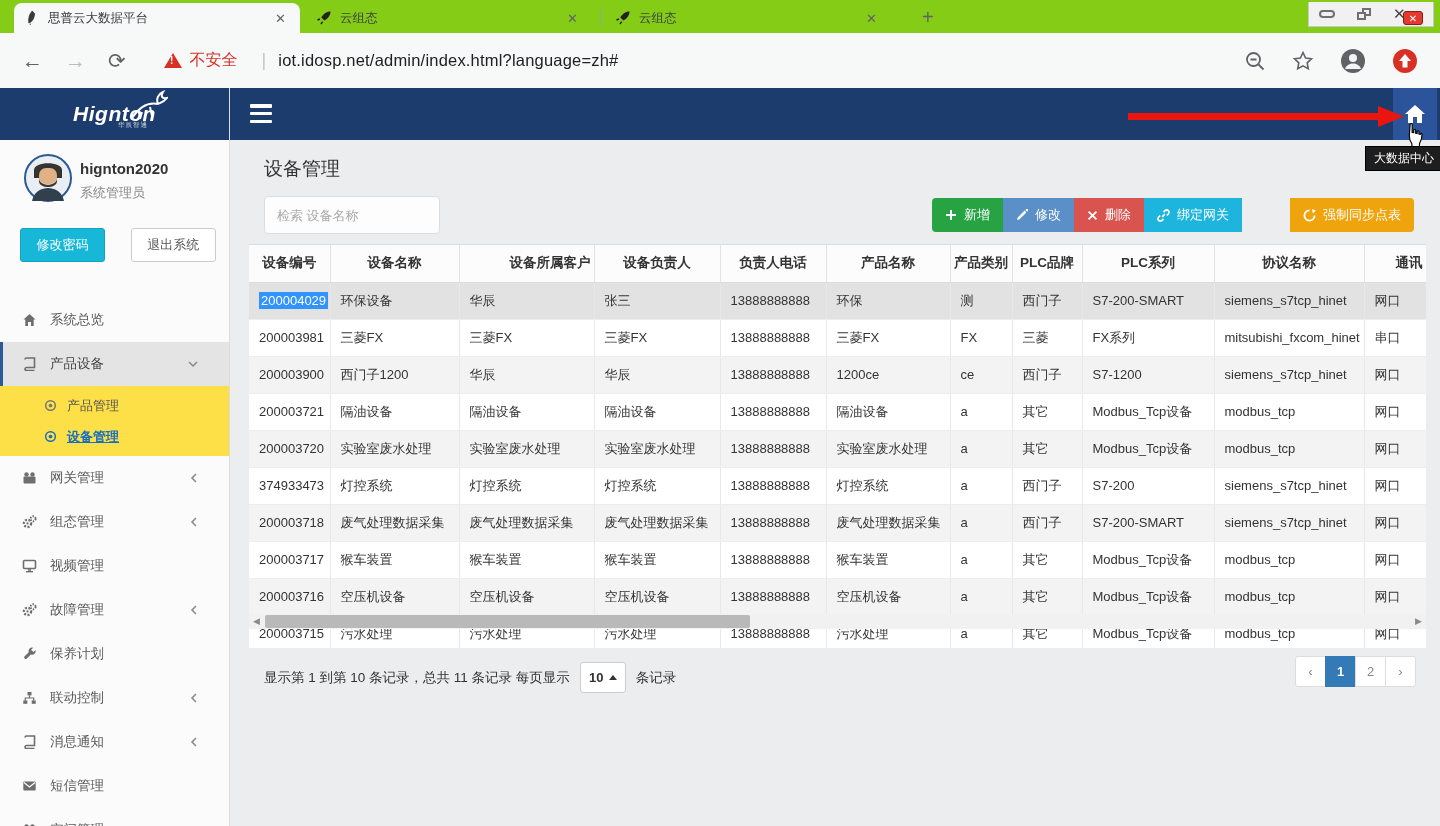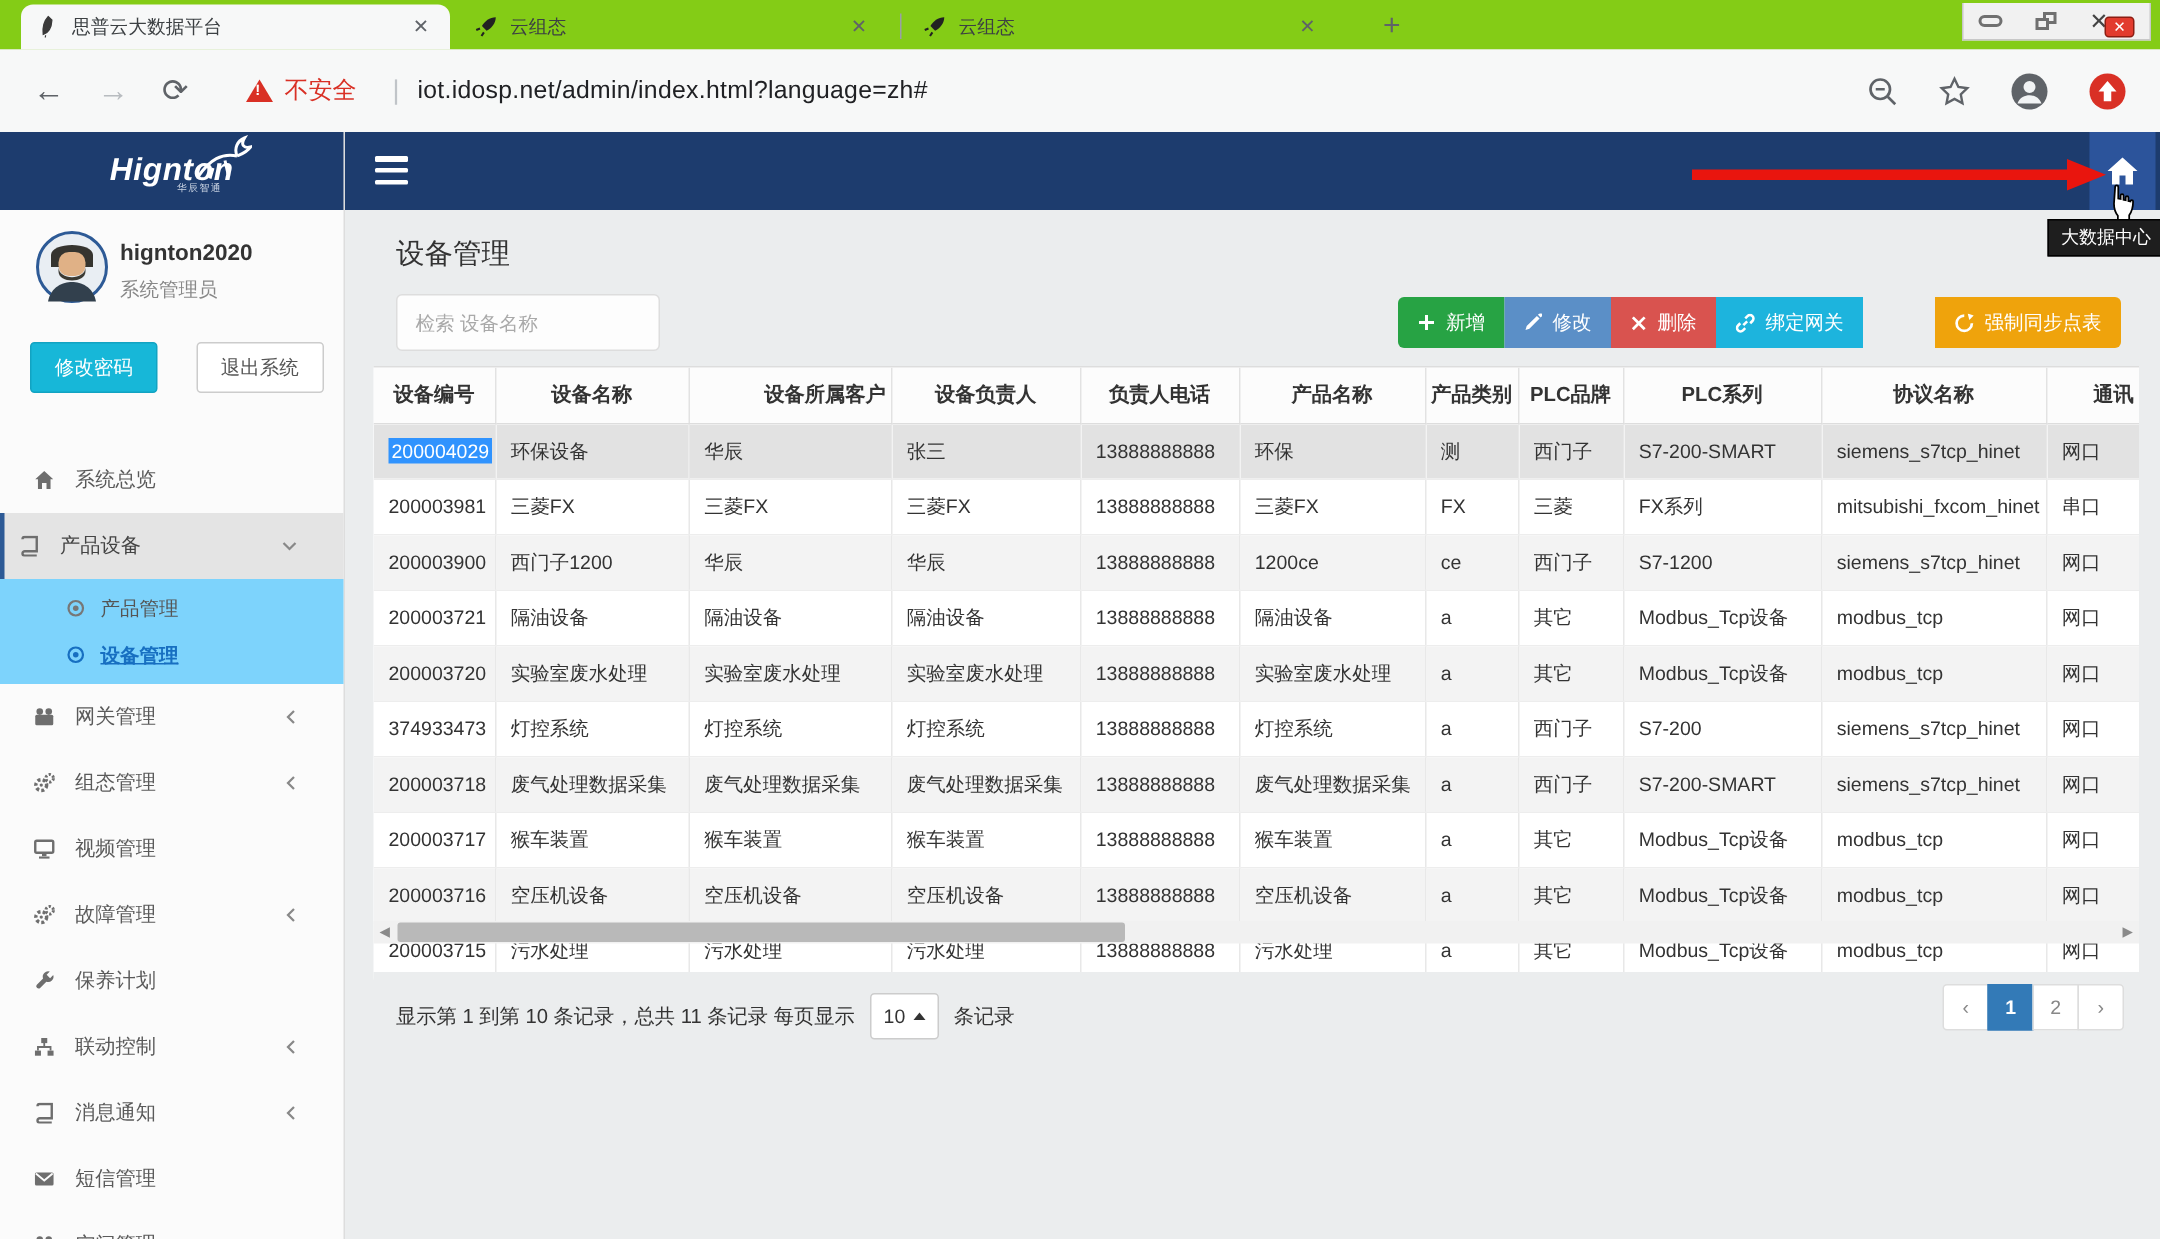--- a/index.html
+++ b/index.html
@@ -53,22 +53,22 @@
   .userbox { padding:14px 14px 0 24px; position:relative; height:82px; }
   .uname { position:absolute; left:80px; top:20px; font-size:15px; font-weight:bold; color:#333; }
   .urole { position:absolute; left:80px; top:44px; font-size:13px; color:#888; }
   .userbtns { padding:6px 0 14px 20px; }
   .btn-pwd { display:inline-block; width:85px; height:34px; background:#17b7d8; border:1px solid #12a3c2; color:#fff; font-size:13px; text-align:center; line-height:32px; border-radius:3px; }
   .btn-out { display:inline-block; width:85px; height:34px; background:#fff; border:1px solid #ccc; color:#555; font-size:13px; text-align:center; line-height:32px; border-radius:3px; margin-left:22px; }
   .menu { margin-top:22px; }
   .mitem { height:44px; display:flex; align-items:center; padding-left:22px; color:#5a5a5a; position:relative; font-size:13.5px; }
   .mitem svg { margin-right:13px; color:#6e6e6e; }
   .mitem .chev { position:absolute; right:18px; }
-  .mitem.active { background:#e4e4e4; border-left:3px solid #2d5a96; padding-left:9px; color:#444; }
-  .submenu { background:#7dd3fc; padding:4px 0; }
+  .mitem.active { background:#e4e4e4; border-left:3px solid #2d5a96; padding-left:19px; color:#444; }
+  .submenu { background:#fde047; padding:4px 0; }
   .sitem { height:31px; display:flex; align-items:center; padding-left:44px; color:#555; font-size:13px; }
   .sitem svg { margin-right:10px; color:#777; }
   .sitem.active span { color:#176fc1; text-decoration:underline; font-weight:bold; }
   .sitem.active svg { color:#176fc1; }
 
   
   .main { position:absolute; left:230px; top:140px; width:1210px; height:686px; }
   .page-title { position:absolute; left:34px; top:16px; font-size:19px; color:#333; }
   .search-input { position:absolute; left:34px; top:56px; width:176px; height:38px; border:1px solid #ddd; border-radius:4px; background:#fdfdfd; padding:0 12px; font-size:13px; color:#333; font-family:inherit; }
   .search-input::placeholder { color:#a9a9a9; }
@@ -87,21 +87,21 @@
   tr.even td { background:#fff; }
   tr.selected td { background:#e2e2e2; }
   .sel-text { background:#3093fe; color:#fff; padding:1px 2px; }
 
   .hscroll { position:absolute; left:19px; top:474px; width:1177px; height:15px; background:#f1f1f1; }
   .hs-arrow { position:absolute; top:0; width:15px; height:15px; color:#8a8a8a; font-size:9px; text-align:center; line-height:15px; }
   .hs-thumb { position:absolute; left:16px; top:1px; width:485px; height:13px; background:#b9b9b9; border-radius:2px; }
 
   .pagebar { position:absolute; left:19px; top:508px; width:1177px; height:46px; background:#ebedee; }
   .pagesummary { position:absolute; left:15px; top:14px; font-size:13.5px; color:#333; display:flex; align-items:center; }
-  .psize { display:inline-flex; align-items:center; justify-content:center; width:46px; height:31px; background:#fff; border:1px solid #ccc; border-radius:3px; margin:0 10px; font-size:13px; color:#333; gap:5px; }
+  .psize { display:inline-flex; align-items:center; justify-content:center; width:46px; height:31px; background:#fff; border:1px solid #ccc; border-radius:3px; margin:0 10px; font-size:13px; color:#333; gap:5px;font-weight:bold; }
   .psize .caret-up { width:0; height:0; border-left:4px solid transparent; border-right:4px solid transparent; border-bottom:5px solid #333; }
   .pager { position:absolute; right:10px; top:8px; display:flex; }
   .pgbtn { min-width:31px; height:31px; background:#fff; border:1px solid #ddd; color:#888; font-size:13px; display:flex; align-items:center; justify-content:center; margin-left:-1px; }
   .pgbtn.first { border-radius:3px 0 0 3px; } .pgbtn.lastb { border-radius:0 3px 3px 0; }
   .pgbtn.active { background:#337ab7; border-color:#337ab7; color:#fff; font-weight:bold; }
 </style>
 </head>
 <body>
 
 <div class="titlebar">

